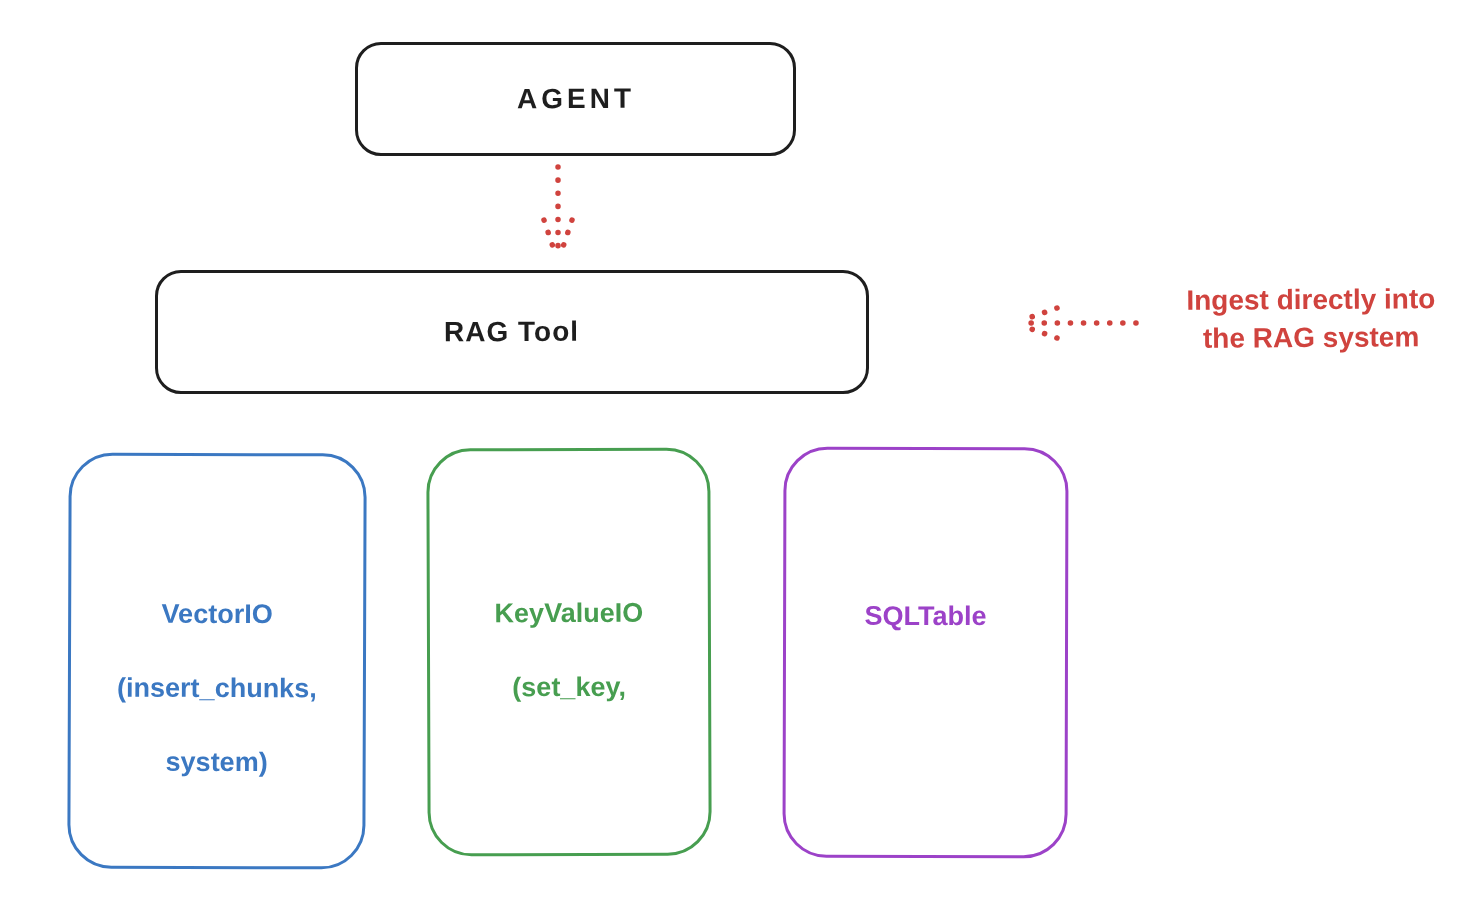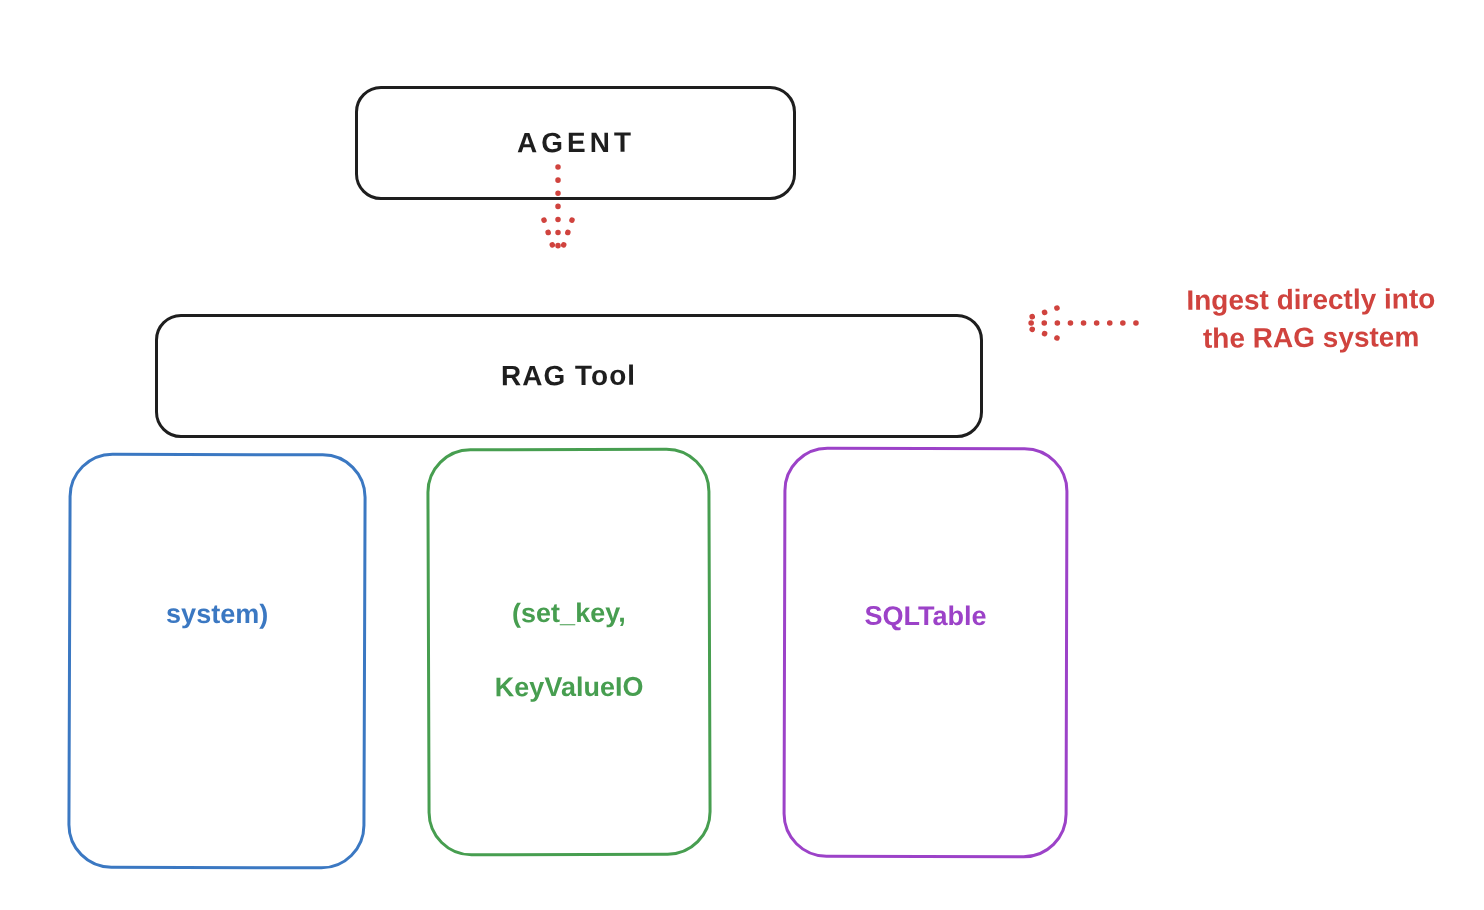--- a/index.html
+++ b/index.html
@@ -17,37 +17,36 @@
   }
   .box {
     position: absolute;
     border: 3.5px solid #1e1e1e;
     border-radius: 26px;
     background: #ffffff;
     display: flex;
     align-items: center;
     justify-content: center;
     box-sizing: border-box;
-    margin-top: 44px;
   }
   .box-label {
     color: #1e1e1e;
     font-size: 28px;
     font-weight: bold;
     letter-spacing: 1px;
     transform: rotate(-0.3deg);
   }
   #agent-box {
     left: 355px; top: 42px;
     width: 441px; height: 114px;
   }
   #agent-box .box-label { letter-spacing: 4px; }
   #ragtool-box {
     left: 155px; top: 270px;
-    width: 828px; height: 124px;
+    width: 714px; height: 124px;
   }
   .arrow-svg { position: absolute; }
   #arrow-down { left: 539px; top: 162px; }
   #arrow-left { left: 1013px; top: 298px; }
   .annotation {
     position: absolute;
     left: 1138px; top: 281px;
     width: 346px;
     text-align: center;
     color: #d0433e;
@@ -125,29 +124,31 @@
     </g>
   </svg>
 
   <div class="annotation">
     <div>Ingest directly into</div>
     <div>the RAG system</div>
   </div>
 
   <div class="card" id="card-vector">
     <div class="card-lines">
+      <div>VectorIO</div>
+      <div>(insert_chunks,</div>
       <div>system)</div>
     </div>
 
   </div>
 
   <div class="card" id="card-keyvalue">
     <div class="card-lines">
+      <div>KeyValueIO</div>
       <div>(set_key,</div>
-      <div>KeyValueIO</div>
     </div>
   </div>
 
   <div class="card" id="card-relational">
     <div class="index-label">SQLTable</div>
   </div>
 
 </div>
 
 </body></html>

